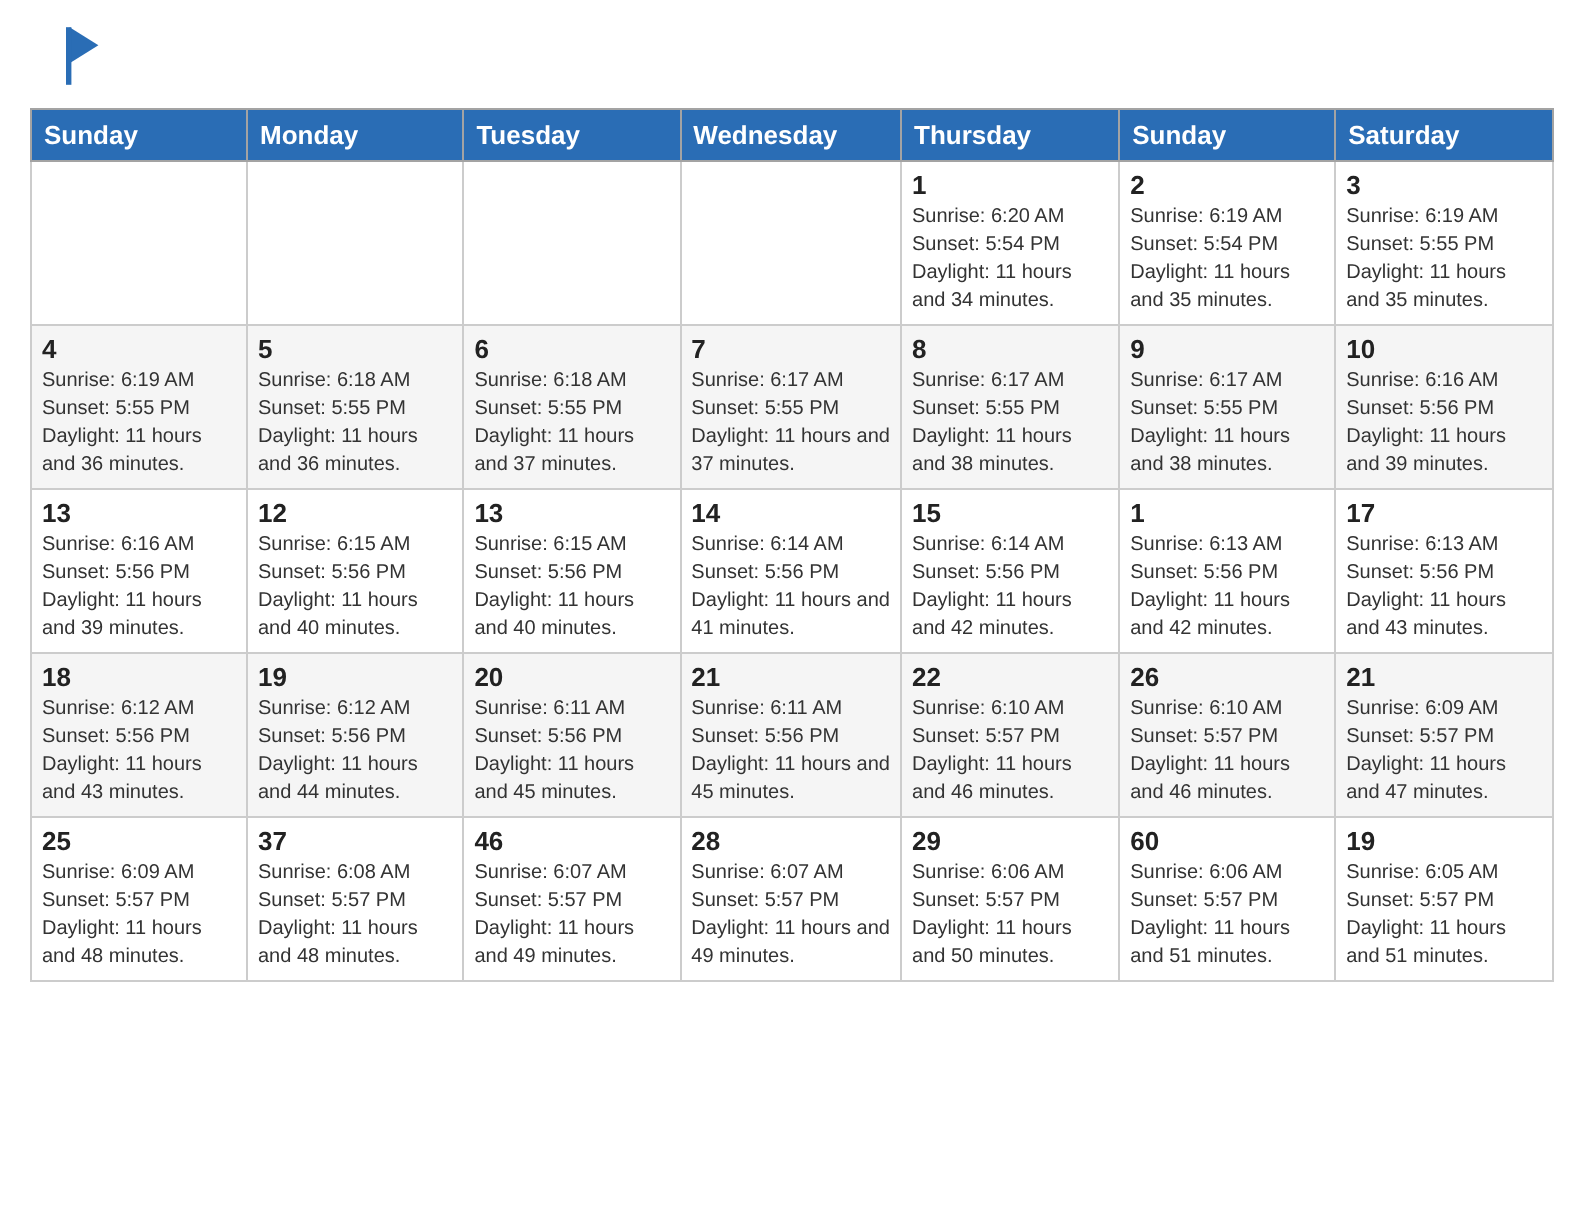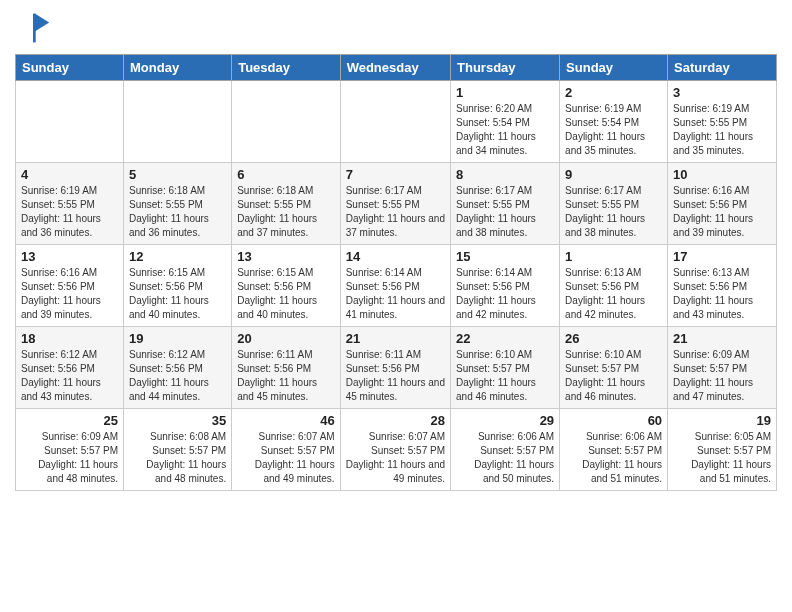--- a/index.html
+++ b/index.html
@@ -95,21 +95,21 @@
       line-height: 1.4;
     }
     .empty-cell {
       background: #fff !important;
     }
     
     .row-1 td { background: #fff; }
     .row-2 td { background: #f0f0f0; }
     .row-3 td { background: #fff; }
     .row-4 td { background: #f0f0f0; }
-    .row-5 td { background: #fff; text-align: right; }
+    .row-5 td { background: #fff; }
   </style>
 </head>
 <body>
 
 <div class="page">
   <div class="header">
     <div class="logo">
       <svg class="logo-icon" viewBox="0 0 40 40">
 
         <polygon points="22,4 38,14 22,24" fill="#2a6db5"></polygon>
@@ -246,21 +246,21 @@
             <span class="day-num">21</span>
             <div class="day-info">Sunrise: 6:09 AM<br>Sunset: 5:57 PM<br>Daylight: 11 hours and 47 minutes.</div>
           </td>
         </tr>
         <tr class="row-5">
           <td>
             <span class="day-num">25</span>
             <div class="day-info">Sunrise: 6:09 AM<br>Sunset: 5:57 PM<br>Daylight: 11 hours and 48 minutes.</div>
           </td>
           <td>
-            <span class="day-num">35</span>
+            <span class="day-num">37</span>
             <div class="day-info">Sunrise: 6:08 AM<br>Sunset: 5:57 PM<br>Daylight: 11 hours and 48 minutes.</div>
           </td>
           <td>
             <span class="day-num">46</span>
             <div class="day-info">Sunrise: 6:07 AM<br>Sunset: 5:57 PM<br>Daylight: 11 hours and 49 minutes.</div>
           </td>
           <td>
             <span class="day-num">28</span>
             <div class="day-info">Sunrise: 6:07 AM<br>Sunset: 5:57 PM<br>Daylight: 11 hours and 49 minutes.</div>
           </td>

